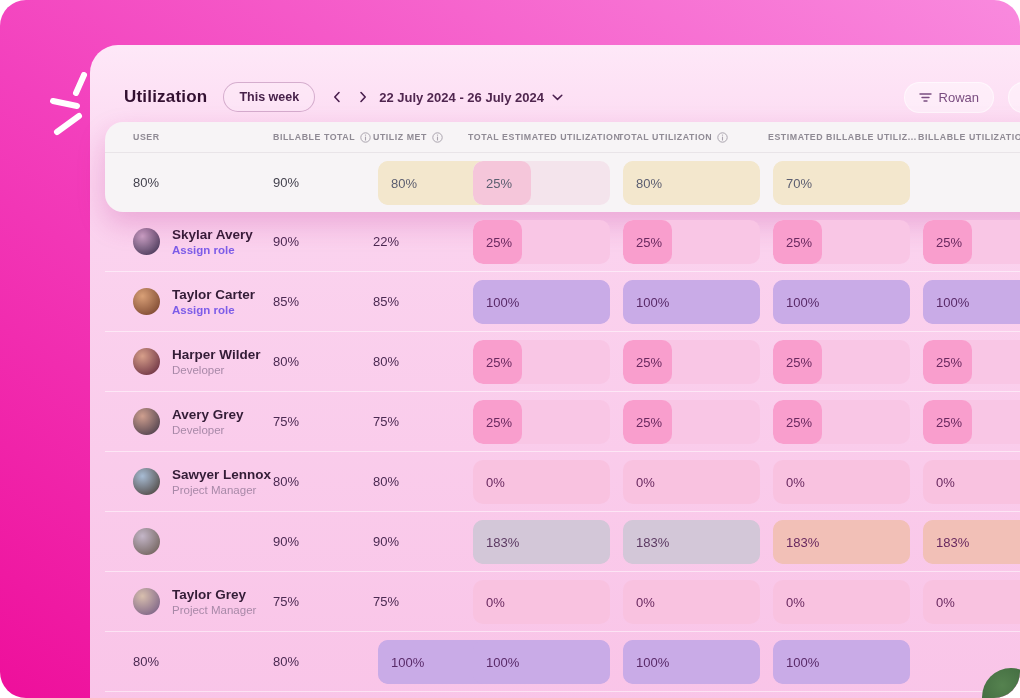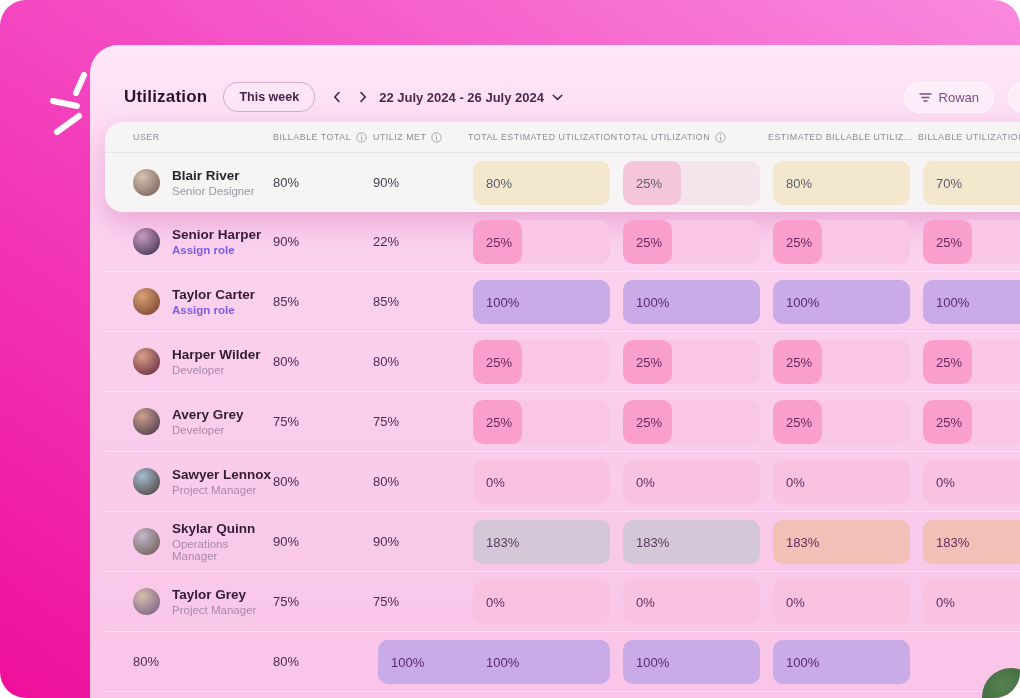--- a/index.html
+++ b/index.html
@@ -18,21 +18,21 @@
   .date-range{margin-left:8px;font-size:13px;font-weight:600;color:#50264f;}
   .caret{margin-left:8px;display:flex;align-items:center;}
   .header-right{position:absolute;right:-18px;top:5px;display:flex;gap:14px;align-items:center;}
   .pill-soft{height:31px;padding:0 14px;background:rgba(255,255,255,.42);border:1px solid rgba(255,255,255,.55);
              color:#7a4d80;font-size:13px;gap:7px;}
   .pill-stub{width:70px;height:31px;background:rgba(255,255,255,.42);border:1px solid rgba(255,255,255,.55);}
   .table{margin:5px 0 0 15px;--cols:140px 100px 95px 150px 150px 150px 150px;}
   .panel{background:var(--panel-bg,#f7f4f6);border-radius:18px;box-shadow:0 12px 28px rgba(180,20,130,.22);position:relative;}
   .thead{display:grid;grid-template-columns:var(--cols);height:30px;align-items:center;padding-left:28px;
          border-bottom:1px solid #e9e4e8;}
-  .th{display:flex;align-items:center;gap:5px;font-size:8.8px;font-weight:400;letter-spacing:.55px;color:#8f8a94;white-space:nowrap;overflow:visible;}
+  .th{display:flex;align-items:center;gap:5px;font-size:8.8px;font-weight:700;letter-spacing:.55px;color:#8f8a94;white-space:nowrap;overflow:visible;}
   .row{display:grid;grid-template-columns:var(--cols);height:59px;align-items:center;padding-left:28px;}
   .rows .row{border-top:1px solid rgba(255,255,255,.5);}
   .rows .row:first-child{border-top:none;}
   .user{display:flex;align-items:center;gap:12px;min-width:0;}
   .avatar{width:27px;height:27px;border-radius:50%;flex:0 0 27px;}
   .meta{display:flex;flex-direction:column;gap:2px;}
   .name{font-size:13.5px;font-weight:600;color:#331c36;line-height:1.15;}
   .role{font-size:11.5px;color:#a889a8;}
   .role.link{color:var(--link-color,#7d5ce8);font-weight:600;cursor:pointer;}
   .panel .name{color:#2b2830;} .panel .role{color:#9b97a1;} .panel .val{color:#45434f;}
@@ -135,27 +135,20 @@
                 <line x1="5.5" y1="5" x2="5.5" y2="8" stroke="#aaa4ae" stroke-width="1.1" stroke-linecap="round"></line>
                 <circle cx="5.5" cy="3.1" r="0.7" fill="#aaa4ae"></circle>
               </svg>
             </div>
             <div class="th">
               <span>BILLABLE UTILIZATION</span>
             </div>
           </div>
         <div id="highlight-slot">
             <div class="row">
-              <div class="user">
-                <div class="avatar" style="background: radial-gradient(circle at 35% 30%, rgb(216, 192, 178), rgb(111, 90, 82));"></div>
-                <div class="meta">
-                  <div class="name">Blair River</div>
-                  <div class="role">Senior Designer</div>
-                </div>
-              </div>
               <div class="val">80%</div>
               <div class="val">90%</div>
               <div class="bar-wrap">
                 <div class="bar" style="background: rgb(243, 231, 205);">
                   <div class="fill" style="width: 100%; background: rgb(243, 231, 205);"></div>
                   <span class="blabel" style="color: rgb(91, 94, 112);">80%</span>
                 </div>
               </div>
               <div class="bar-wrap">
                 <div class="bar" style="background: rgb(244, 228, 236);">
@@ -176,21 +169,21 @@
                 </div>
               </div>
             </div>
           </div>
       </div>
       <div class="rows" id="rows">
           <div class="row">
             <div class="user">
               <div class="avatar" style="background: radial-gradient(circle at 35% 30%, rgb(201, 162, 196), rgb(52, 39, 71));"></div>
               <div class="meta">
-                <div class="name">Senior Harper</div>
+                <div class="name">Skylar Avery</div>
                 <div class="role link">Assign role</div>
               </div>
             </div>
             <div class="val">90%</div>
             <div class="val">22%</div>
             <div class="bar-wrap">
               <div class="bar" style="background: rgb(249, 198, 229);">
                 <div class="fill" style="width: 36%; background: rgb(249, 158, 205);"></div>
                 <span class="blabel" style="color: rgb(105, 41, 95);">25%</span>
               </div>
@@ -350,24 +343,20 @@
             <div class="bar-wrap">
               <div class="bar" style="background: rgb(249, 194, 224);">
                 <div class="fill" style="width: 0%; background: rgb(249, 194, 224);"></div>
                 <span class="blabel" style="color: rgb(105, 41, 95);">0%</span>
               </div>
             </div>
           </div>
           <div class="row">
             <div class="user">
               <div class="avatar" style="background: radial-gradient(circle at 35% 30%, rgb(196, 182, 200), rgb(100, 85, 75));"></div>
-              <div class="meta">
-                <div class="name">Skylar Quinn</div>
-                <div class="role">Operations Manager</div>
-              </div>
             </div>
             <div class="val">90%</div>
             <div class="val">90%</div>
             <div class="bar-wrap">
               <div class="bar" style="background: rgb(211, 199, 216);">
                 <div class="fill" style="width: 100%; background: rgb(211, 199, 216);"></div>
                 <span class="blabel" style="color: rgb(92, 58, 98);">183%</span>
               </div>
             </div>
             <div class="bar-wrap">

